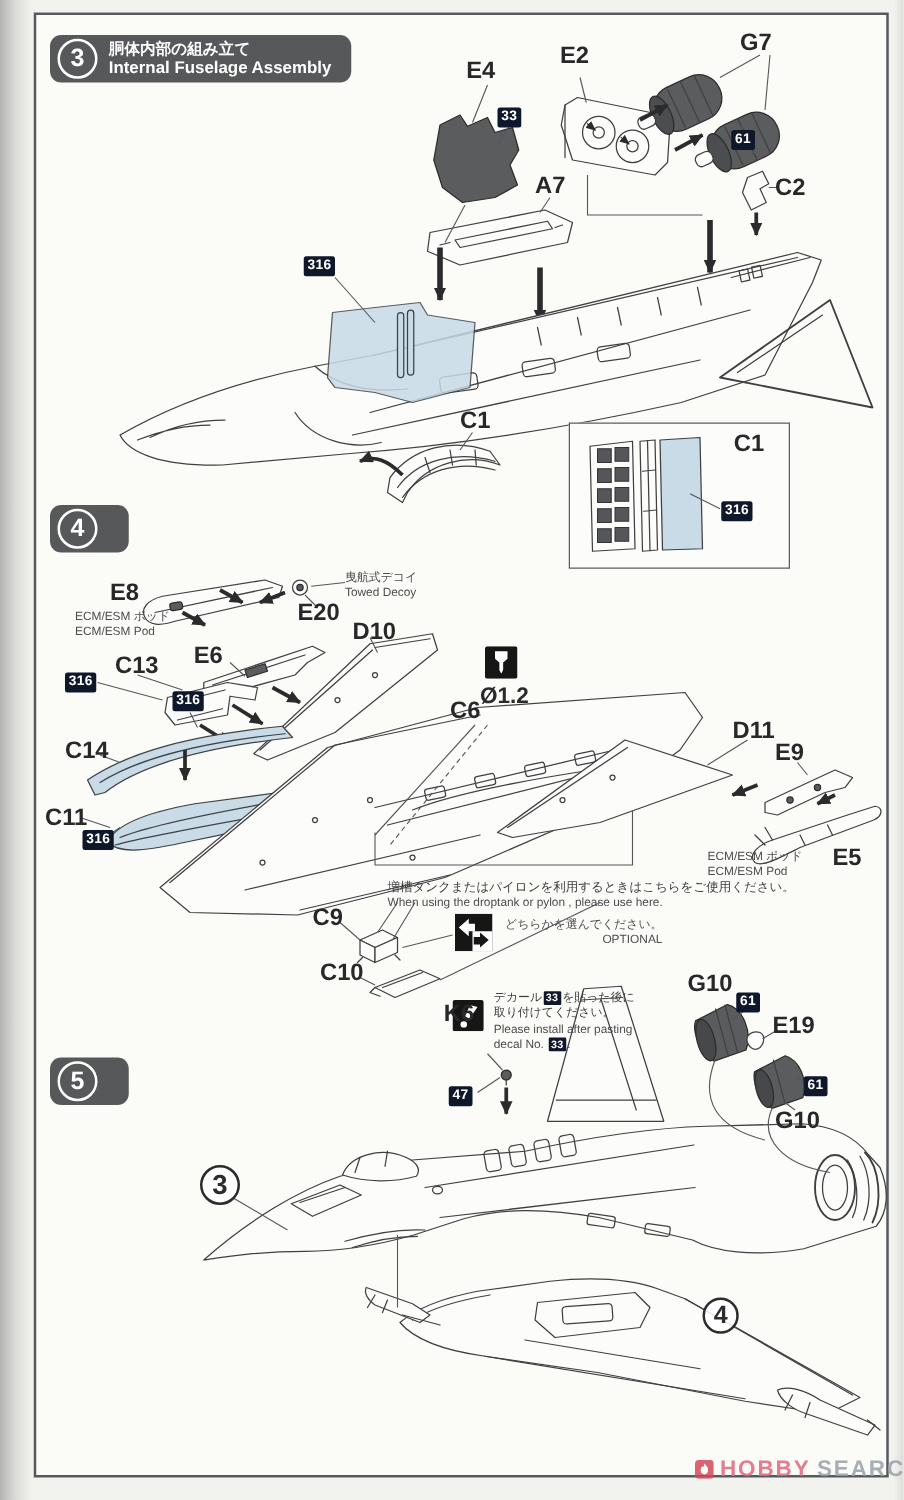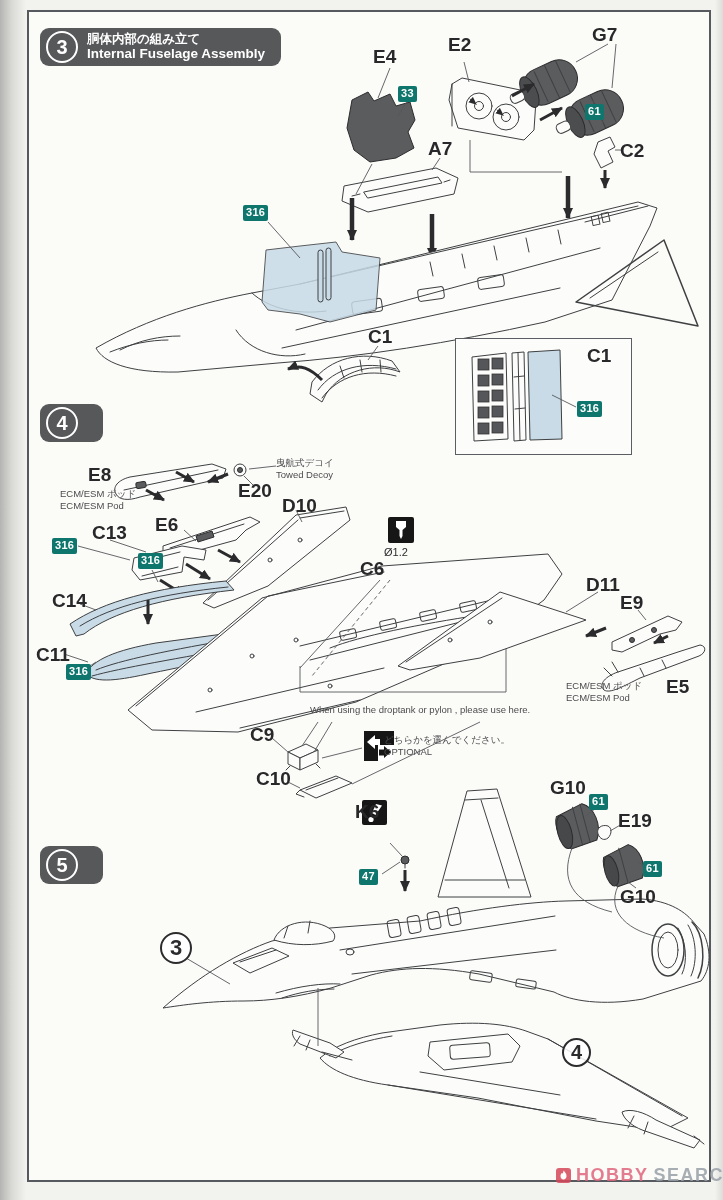--- a/index.html
+++ b/index.html
@@ -22,26 +22,26 @@
   .arrow.th{stroke-width:3;}
   .step-header{position:absolute;background:#57585a;border-radius:9px;color:#fff;
         display:flex;align-items:center;height:38px;padding:3px 16px 3px 6px;box-sizing:border-box;}
   .step-num{width:28px;height:28px;border:2.5px solid #fff;border-radius:50%;flex:0 0 auto;
         display:flex;align-items:center;justify-content:center;font-size:20px;font-weight:bold;margin-right:9px;}
   .step-titles{line-height:1.18;font-weight:bold;white-space:nowrap;}
   .jp-title{font-size:12.5px;} .en-title{font-size:13.5px;}
   .plabel{position:absolute;font-weight:bold;font-size:19px;color:#28282a;white-space:nowrap;}
   .note{position:absolute;font-size:9.5px;color:#4c4c4e;line-height:1.3;white-space:nowrap;}
   .note .row{display:block;}
-  .badge{position:absolute;background:#0f766e;color:#fff;
+  .badge{position:absolute;background:#0f172a;color:#fff;
         font:bold 11px/1.25 "Liberation Sans",sans-serif;padding:1px 3px;border-radius:2px;letter-spacing:.3px;}
   .badge.inline{position:static;display:inline-block;padding:0 2px;font-size:8.5px;border-radius:1px;margin:0 1px;}
   .refnum{position:absolute;border:2.5px solid #2c2c2e;border-radius:50%;background:rgba(255,255,255,.88);
         display:flex;align-items:center;justify-content:center;font-weight:bold;color:#2c2c2e;box-sizing:border-box;}
-  .dia{position:absolute;font-weight:normal;font-size:11px;color:#2b2b2d;}
+  .dia{position:absolute;font-weight:bold;font-size:18px;color:#2b2b2d;}
   .icon{position:absolute;}
   .inset{position:absolute;left:455px;top:338px;width:177px;height:117px;
         border:1.3px solid #5a5e62;background:#fcfcfa;box-sizing:border-box;}
   .logo{position:absolute;left:556px;top:1165px;display:flex;align-items:center;gap:5px;opacity:.85;}
   .logo-hobby{color:#e0677e;font-weight:bold;font-size:18px;letter-spacing:1.5px;}
   .logo-search{color:#98a0a8;font-weight:bold;font-size:18px;letter-spacing:1.5px;}
 </style>
 </head>
 <body>
 
@@ -373,43 +373,54 @@
   <div class="plabel" style="left:360px;top:558px;">C6</div>
   <div class="plabel" style="left:586px;top:574px;text-align:right;">D11</div>
   <div class="plabel" style="left:620px;top:592px;">E9</div>
   <div class="note" style="left:566px;top:680px;">
     <span class="row">ECM/ESM ポッド</span>
     <span class="row">ECM/ESM Pod</span>
   </div>
   <div class="plabel" style="left:666px;top:676px;">E5</div>
 
   <div class="note" style="left:310px;top:704px;">
+    <span class="row" style="font-size:10px;color:#3e3e40;">増槽タンクまたはパイロンを利用するときはこちらをご使用ください。</span>
     <span class="row">When using the droptank or pylon , please use here.</span>
   </div>
   <div class="icon" style="left:364px;top:731px;">
     <svg width="30" height="30">
         <rect width="30" height="30" fill="#161616"></rect>
       <path d="M3,11 L11,4 L11,8 L16,8 L16,14 L11,14 L11,18 Z" fill="#fff"></path>
       <rect x="14" y="14" width="16" height="16" fill="#fff"></rect>
       <path d="M27,21 L20,15 L20,18.5 L15,18.5 L15,24.5 L20,24.5 L20,27 Z" fill="#161616"></path>
       </svg>
   </div>
-  <div class="note" style="left:384px;top:734px;">
+  <div class="note" style="left:404px;top:734px;text-align:right;">
     <span class="row">どちらかを選んでください。</span>
     <span class="row">OPTIONAL</span>
   </div>
   <div class="plabel" style="left:250px;top:724px;">C9</div>
   <div class="plabel" style="left:256px;top:768px;text-align:center;">C10</div>
 
   <div class="icon" style="left:362px;top:800px;">
     <svg width="25" height="25">
         <rect width="25" height="25" rx="2" fill="#161616"></rect>
       <path d="M14,4 L20,5.5 L13.5,15 L10,13 Z" fill="#fff"></path>
       <circle cx="9" cy="19.5" r="2.6" fill="#fff"></circle>
       </svg>
+  </div>
+  <div class="note" style="left:395px;top:793px;">
+    <span class="row" style="color:#3e3e40;">
+      <span>デカール</span><span class="badge inline">33</span><span>を貼った後に</span>
+    </span>
+    <span class="row" style="color:#3e3e40;">取り付けてください。</span>
+    <span class="row">Please install after pasting</span>
+    <span class="row">
+      <span>decal No.</span> <span class="badge inline">33</span><span>.</span>
+    </span>
   </div>
   <div class="plabel" style="left:355px;top:801px;">K6</div>
   <div class="badge" style="left:359px;top:869px;">47</div>
   <div class="plabel" style="left:550px;top:777px;">G10</div>
   <div class="badge" style="left:589px;top:794px;">61</div>
   <div class="plabel" style="left:618px;top:810px;">E19</div>
   <div class="badge" style="left:643px;top:861px;">61</div>
   <div class="plabel" style="left:620px;top:886px;">G10</div>
 
   <div class="refnum" style="left:160px;top:932px;width:32px;height:32px;font-size:22px;">3</div>

